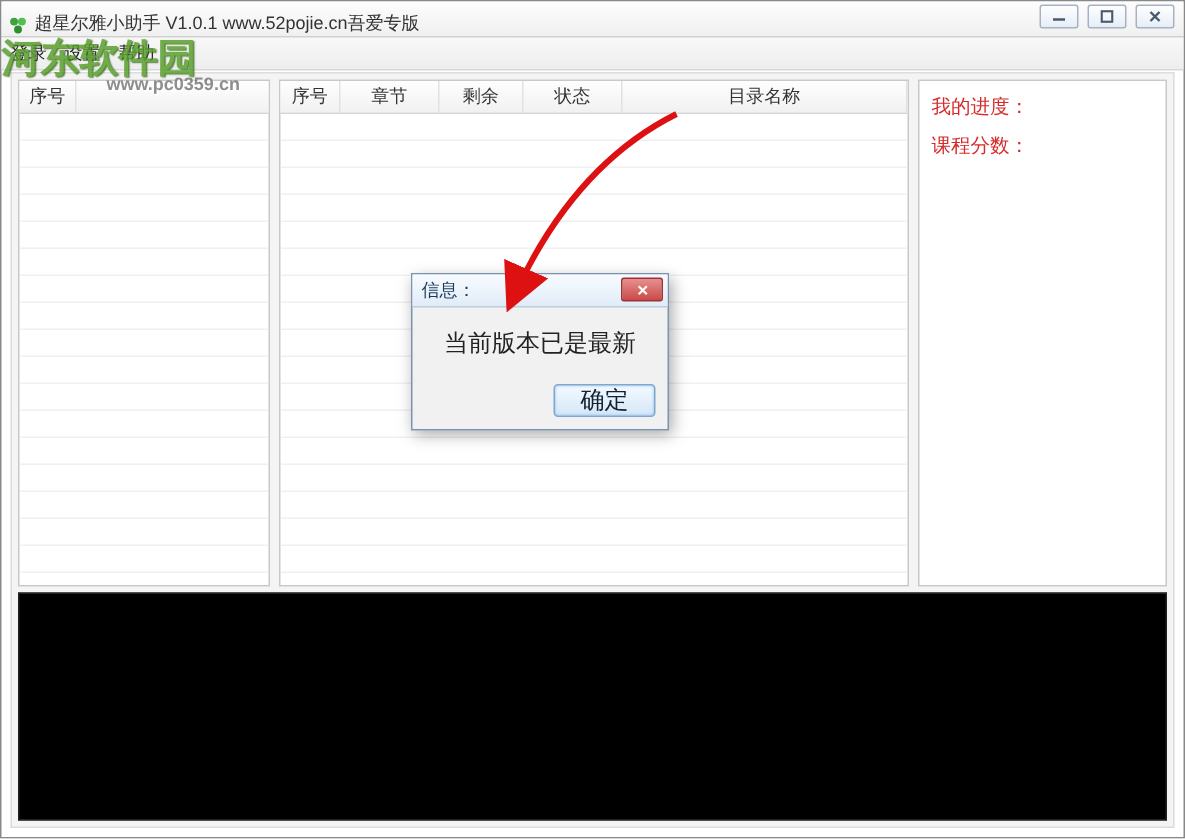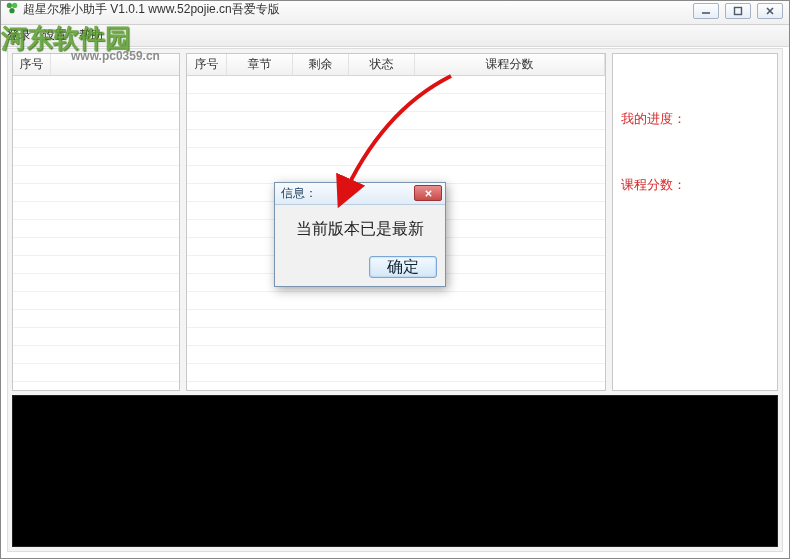--- a/index.html
+++ b/index.html
@@ -1,20 +1,20 @@
 <!DOCTYPE html>
 <html><head>
 <meta charset="utf-8">
 <style>
 * { box-sizing: border-box; margin: 0; padding: 0; }
 body { width: 790px; height: 559px; font-family: "Microsoft YaHei", SimSun, sans-serif; font-size: 12px; background: #f0f0f0; position: relative; overflow: hidden; }
 
 .outer-frame { width: 790px; height: 559px; border: 1px solid #888; background: #fff; position: relative; }
 
-.titlebar { height: 24px; background: linear-gradient(#fdfdfd,#f0f0f0); border-bottom: 1px solid #d0d0d0; display: flex; align-items: flex-start; padding: 0 4px; position: relative; }
+.titlebar { height: 24px; background: linear-gradient(#fdfdfd,#f0f0f0); border-bottom: 1px solid #d0d0d0; display: flex; align-items: flex-end; padding: 0 4px; position: relative; }
 .titlebar .app-icon { width: 14px; height: 14px; margin-right: 4px; display: inline-flex; }
 .titlebar .title-text { color: #333; font-size: 12px; }
 .win-controls { position: absolute; right: 6px; top: 2px; display: flex; gap: 6px; }
 .win-btn { width: 26px; height: 16px; border: 1px solid #a6b3c4; border-radius: 2px; background: linear-gradient(#fefefe,#e7eef7); display: flex; align-items: center; justify-content: center; font-size: 10px; color: #4a5a6a; cursor: pointer; }
 .win-btn svg { width: 10px; height: 10px; }
 
 .menubar { height: 22px; background: linear-gradient(#f8f8f8,#eee); border-bottom: 1px solid #d8d8d8; display: flex; align-items: center; padding: 0 6px; gap: 12px; color: #222; }
 .menubar span { cursor: pointer; }
 
 .client { position: absolute; top: 47px; left: 6px; right: 6px; bottom: 6px; background: #f4f4f4; border: 1px solid #ddd; }
@@ -26,21 +26,21 @@
 .panel-right { flex: 1; padding: 8px; }
 
 .grid-head { display: flex; height: 22px; background: linear-gradient(#fefefe,#f1f1f1); border-bottom: 1px solid #d6d6d6; }
 .gh { border-right: 1px solid #e2e2e2; display: flex; align-items: center; justify-content: center; color: #333; font-size: 12px; }
 .grid-body { height: calc(100% - 22px); overflow: hidden; }
 .grid-body .row { display: flex; height: 18px; border-bottom: 1px solid #f0f0f0; }
 
 .panel-left .gh:nth-child(1){width:38px;} .panel-left .gh:nth-child(2){flex:1;}
 .panel-mid  .gh:nth-child(1){width:40px;} .panel-mid .gh:nth-child(2){width:66px;} .panel-mid .gh:nth-child(3){width:56px;} .panel-mid .gh:nth-child(4){width:66px;} .panel-mid .gh:nth-child(5){flex:1;}
 
-.info-line { color: #d62a2a; font-size: 13px; margin-bottom: 8px; margin-top: 48px; }
+.info-line { color: #d62a2a; font-size: 13px; margin-bottom: 8px; }
 
 .console { position: absolute; left: 4px; right: 4px; top: 346px; bottom: 4px; background: #000; border: 1px solid #222; }
 
 .watermark1 { position:absolute; top:20px; left:0; font-size:26px; font-weight:bold; color:#5aa02c; opacity:.85; pointer-events:none; text-shadow:1px 1px 1px #396b1b; z-index:60; }
 .watermark2 { position:absolute; top:48px; left:70px; font-size:12px; font-weight:bold; color:#737373; opacity:.8; pointer-events:none; text-shadow:1px 1px 0 #fff; z-index:60; }
 
 .arrow { position:absolute; top:70px; left:320px; width:150px; height:150px; z-index:55; pointer-events:none; }
 
 .modal { position:absolute; top:181px; left:273px; width:172px; background:#f1f1f1; border:1px solid #7a94b0; box-shadow:2px 3px 10px rgba(0,0,0,.35); z-index:50; }
 .modal-tb { height:22px; background:linear-gradient(#f7fbff,#e1ecf7); border-bottom:1px solid #b9cde0; display:flex; align-items:center; padding:0 6px; position:relative; color:#1a3a5a; }
@@ -118,21 +118,21 @@
             <div class="row"></div>
         </div>
       </div>
 
       <div class="panel panel-mid">
         <div class="grid-head">
           <div class="gh">序号</div>
           <div class="gh">章节</div>
           <div class="gh">剩余</div>
           <div class="gh">状态</div>
-          <div class="gh">课程分数</div>
+          <div class="gh">目录名称</div>
         </div>
         <div class="grid-body">
           <div class="row"></div>
             <div class="row"></div>
             <div class="row"></div>
             <div class="row"></div>
             <div class="row"></div>
             <div class="row"></div>
             <div class="row"></div>
             <div class="row"></div>

